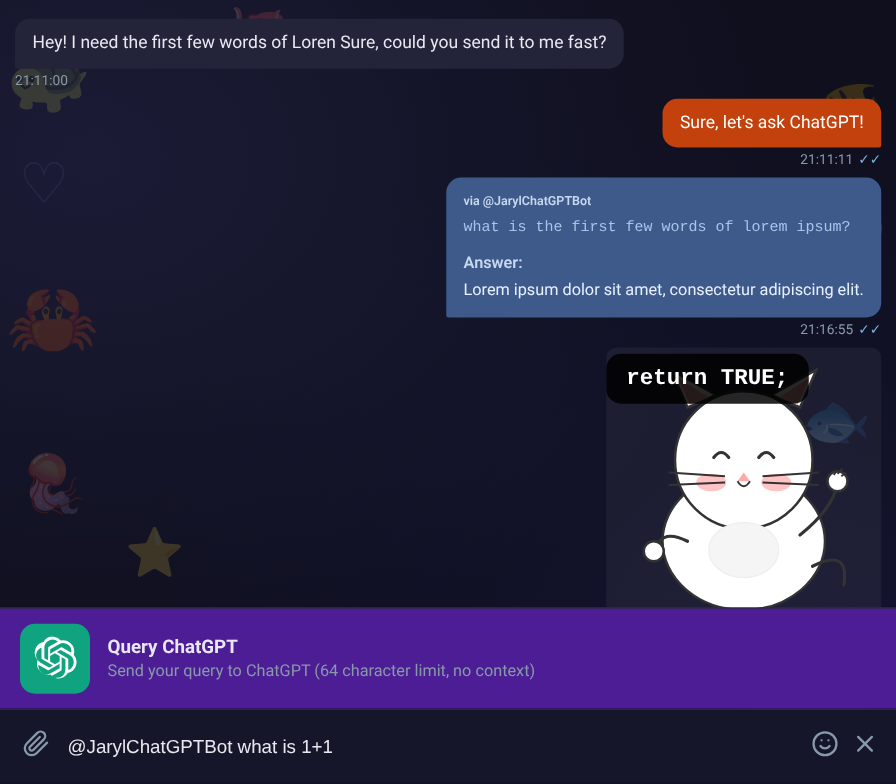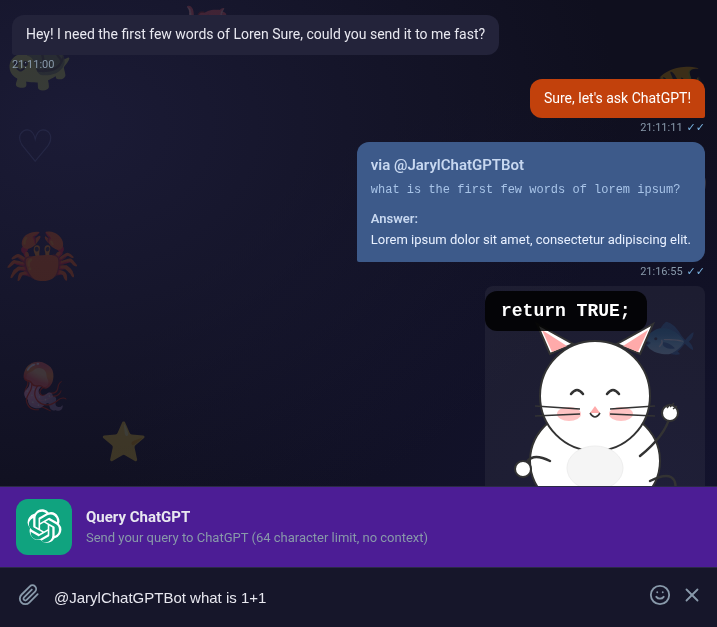--- a/index.html
+++ b/index.html
@@ -102,21 +102,21 @@
       background-color: #3d5a8a;
       color: #e8eef8;
       border-radius: 12px 12px 12px 2px;
       padding: 12px 14px;
       font-size: 13px;
       line-height: 1.5;
       max-width: 520px;
     }
 
     .msg-bubble-bot .bot-header {
-      font-size: 15px;
+      font-size: 10px;
       font-weight: 600;
       color: #c8d8f0;
       margin-bottom: 4px;
     }
 
     .msg-bubble-bot .query-text {
       font-family: 'Courier New', monospace;
       font-size: 12px;
       color: #a8c4e8;
       margin-bottom: 10px;
@@ -139,21 +139,21 @@
       align-self: flex-end;
       position: relative;
     }
 
     .sticker-box {
       width: 220px;
       height: 230px;
       background: rgba(255,255,255,0.05);
       border-radius: 8px;
       display: flex;
-      align-items: flex-end;
+      align-items: flex-start;
       justify-content: center;
       position: relative;
       overflow: hidden;
     }
 
     
     .cat-sticker {
       width: 200px;
       height: 210px;
     }

